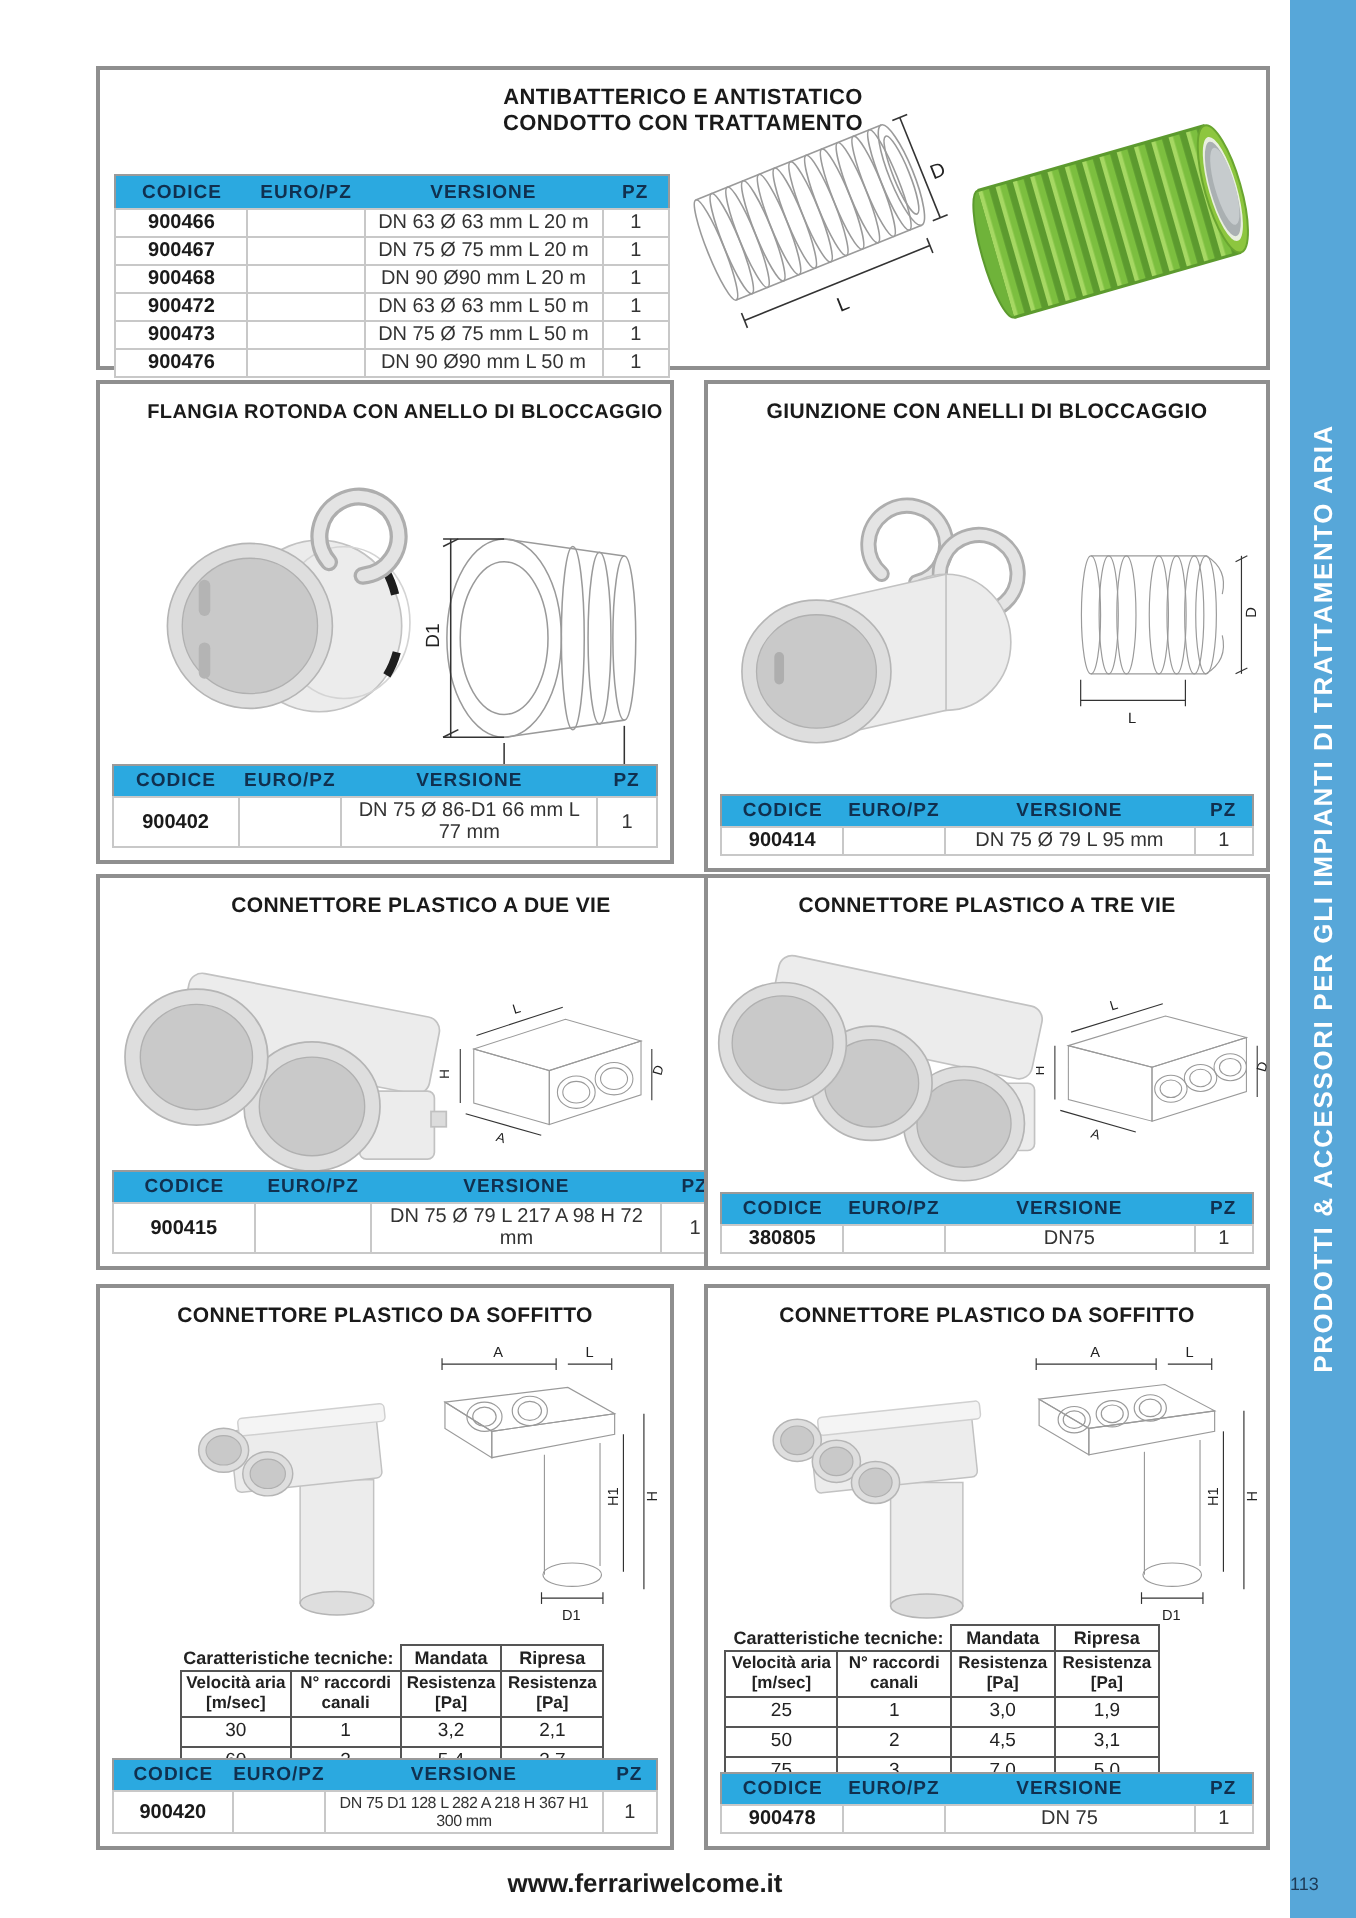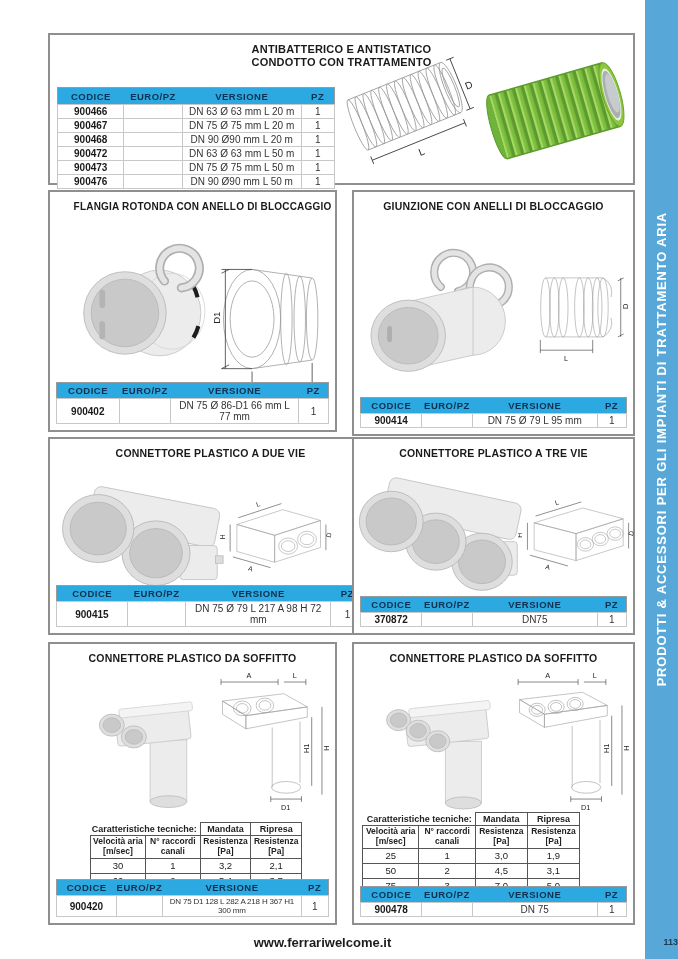--- a/index.html
+++ b/index.html
@@ -33,22 +33,22 @@
   .tech td.val { font-size:9.5px; height:15px; }
 
   .footer { position:absolute; left:0; width:645px; top:933px; text-align:center; }
   .footer a { font-weight:bold; font-size:13px; color:#1c1c1c; text-decoration:none; }
 
   .sidebar { position:absolute; top:0; right:0; width:33px; height:959px; background:#57A7D9; }
   .sidebar-text-wrap { position:absolute; top:0; bottom:60px; left:0; right:0;
                        display:flex; align-items:center; justify-content:center; }
   .sidebar-text-wrap span { writing-mode:vertical-rl; transform:rotate(180deg); color:#fff;
                             font-weight:bold; font-size:13px; letter-spacing:.8px; white-space:nowrap; }
-  .page-num { position:absolute; bottom:12px; width:100%; text-align:right;
-              color:#1d3a56; font-weight:bold; font-size:9px; }
+  .page-num { position:absolute; bottom:12px; width:100%; text-align:left;
+              color:#1d3a56; font-weight:normal; font-size:9px; }
 
   
   svg .wire { fill:none; stroke:#9a9a9a; stroke-width:.8; }
   svg .dim  { fill:none; stroke:#333; stroke-width:.8; }
   svg .dlabel { font-family:"Liberation Sans",sans-serif; font-size:10px; fill:#222; }
   svg .ph1 { fill:#ececec; stroke:#c2c2c2; stroke-width:1; }
   svg .ph2 { fill:#dedede; stroke:#b5b5b5; stroke-width:1; }
   svg .ph3 { fill:#c9c9c9; stroke:#b0b0b0; stroke-width:.8; }
 </style>
 </head>
@@ -412,21 +412,21 @@
         <thead>
             <tr>
           <th>CODICE</th>
           <th>EURO/PZ</th>
           <th>VERSIONE</th>
           <th>PZ</th>
         </tr>
           </thead>
         <tbody>
             <tr>
-          <td class="codice">370872</td>
+          <td class="codice">380805</td>
           <td></td>
           <td class="versione">DN75</td>
           <td>1</td>
         </tr>
           </tbody>
       </table>
     </div>
   </section>
 
   <section class="box" style="left:48px; top:642px; width:289px; height:283px;">

